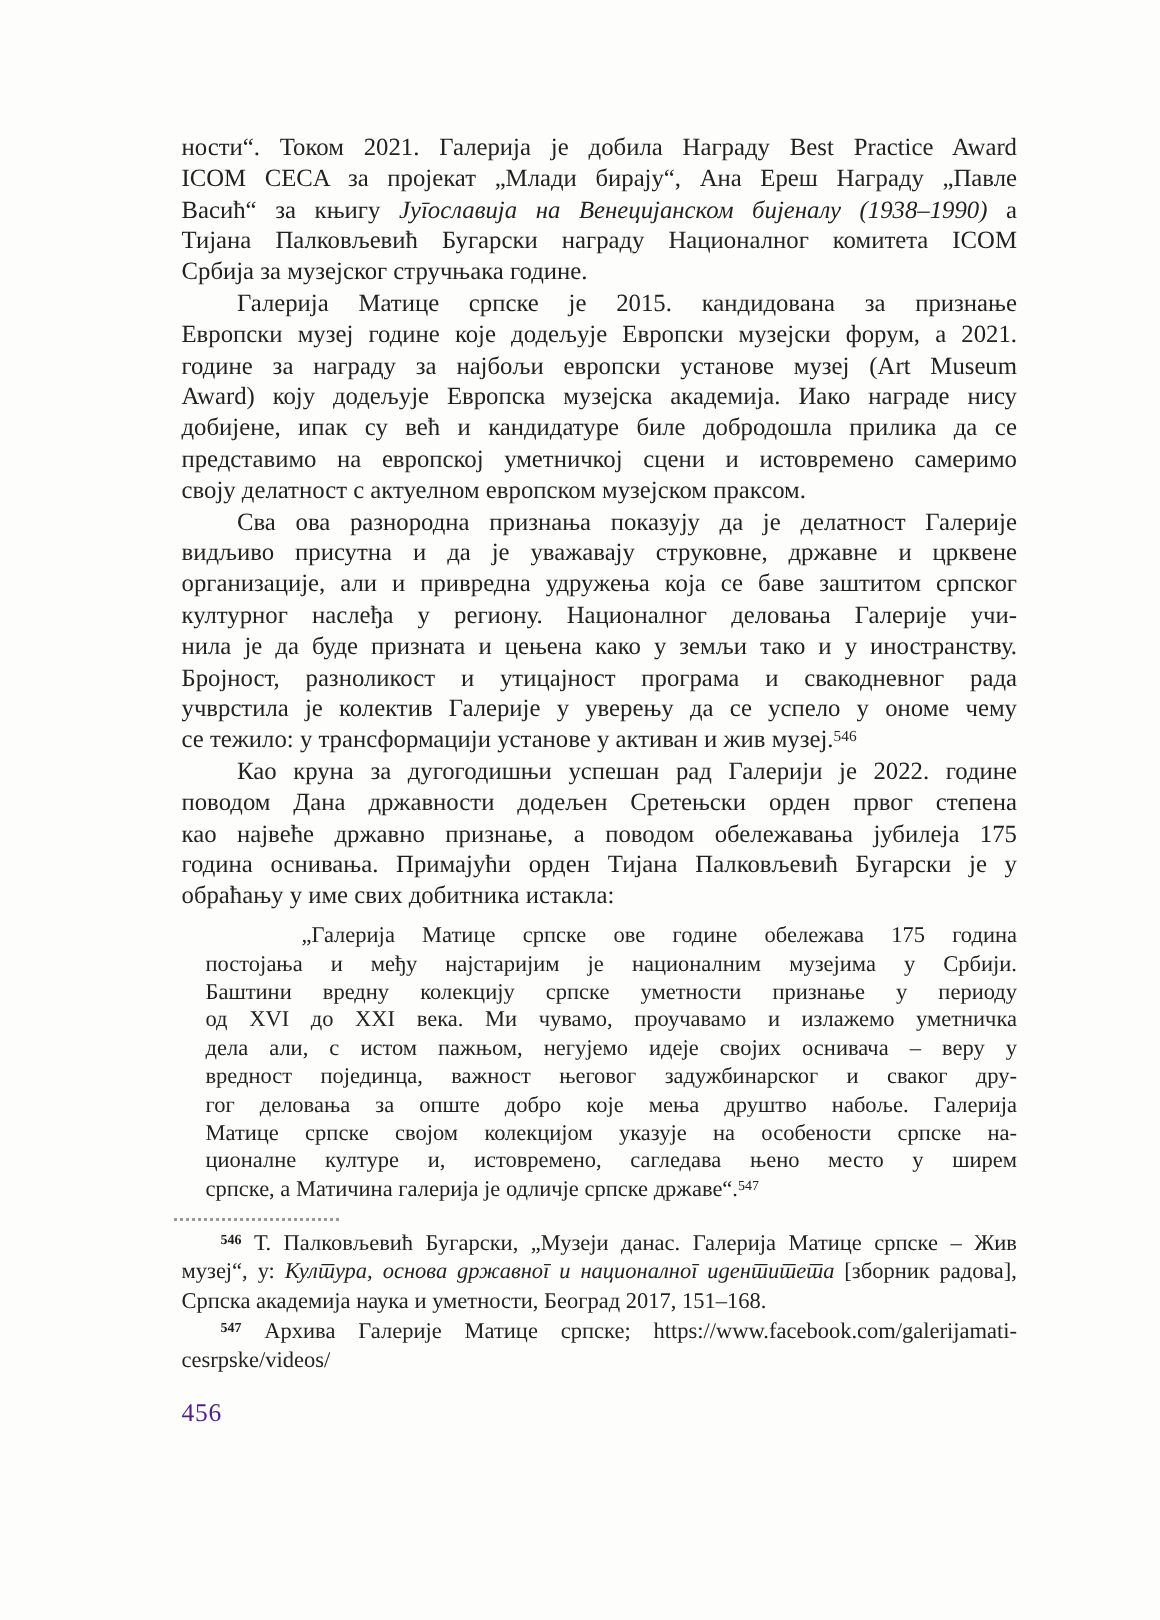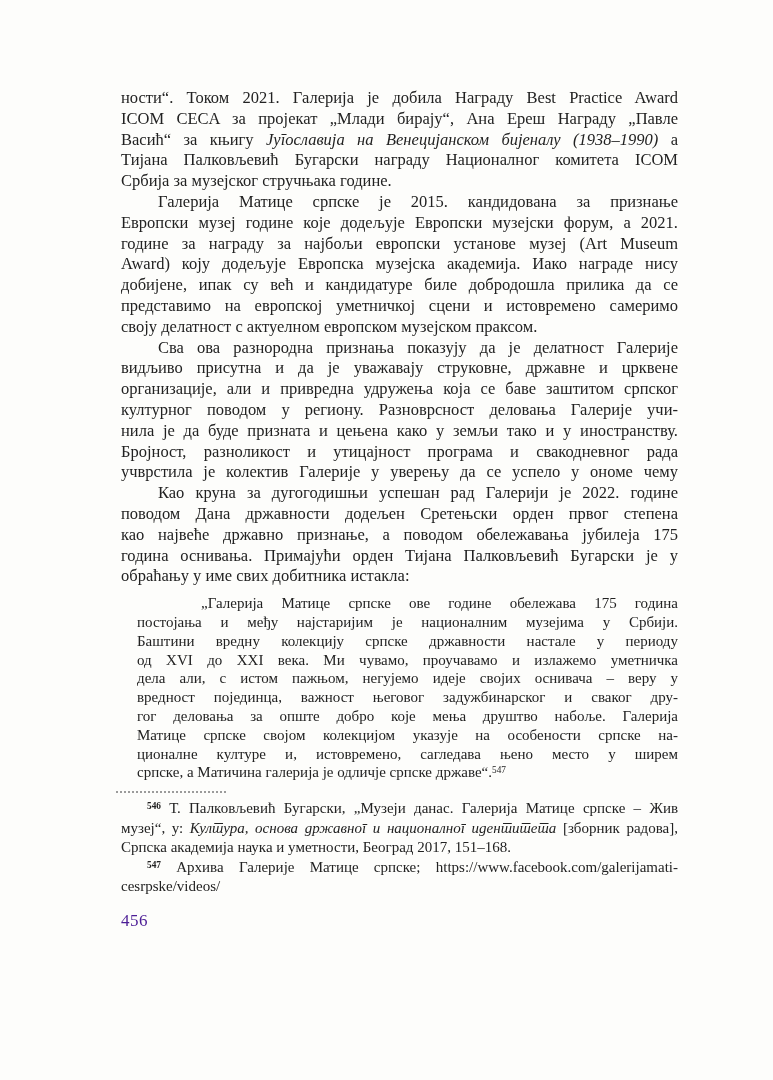--- a/index.html
+++ b/index.html
@@ -50,37 +50,38 @@
           <div class="line just">године за награду за најбољи европски установе музеј (Art Museum</div>
           <div class="line just">Award) коју додељује Европска музејска академија. Иако награде нису</div>
           <div class="line just">добијене, ипак су већ и кандидатуре биле добродошла прилика да се</div>
           <div class="line just">представимо на европској уметничкој сцени и истовремено самеримо</div>
           <div class="line">своју делатност с актуелном европском музејском праксом.</div>
         </div>
         <div class="para">
           <div class="line just pind">Сва ова разнородна признања показују да је делатност Галерије</div>
           <div class="line just">видљиво присутна и да је уважавају струковне, државне и црквене</div>
           <div class="line just">организације, али и привредна удружења која се баве заштитом српског</div>
-          <div class="line just">културног поводом у региону. Разноврсност деловања Галерије учи-</div>
+          <div class="line just">културног наслеђа у региону. Националног деловања Галерије учи-</div>
           <div class="line just">нила је да буде призната и цењена како у земљи тако и у иностранству.</div>
           <div class="line just">Бројност, разноликост и утицајност програма и свакодневног рада</div>
           <div class="line just">учврстила је колектив Галерије у уверењу да се успело у ономе чему</div>
+          <div class="line">се тежило: у трансформацији установе у активан и жив музеј.<sup>546</sup></div>
         </div>
         <div class="para">
           <div class="line just pind">Као круна за дугогодишњи успешан рад Галерији је 2022. године</div>
           <div class="line just">поводом Дана државности додељен Сретењски орден првог степена</div>
           <div class="line just">као највеће државно признање, а поводом обележавања јубилеја 175</div>
           <div class="line just">година оснивања. Примајући орден Тијана Палковљевић Бугарски је у</div>
           <div class="line">обраћању у име свих добитника истакла:</div>
         </div>
       </div>
     <div id="quote" class="bquote">
         <div class="line just qind">„Галерија Матице српске ове године обележава 175 година</div>
         <div class="line just">постојања и међу најстаријим је националним музејима у Србији.</div>
-        <div class="line just">Баштини вредну колекцију српске државности настале у периоду</div>
+        <div class="line just">Баштини вредну колекцију српске уметности признање у периоду</div>
         <div class="line just">од XVI до XXI века. Ми чувамо, проучавамо и излажемо уметничка</div>
         <div class="line just">дела али, с истом пажњом, негујемо идеје својих оснивача – веру у</div>
         <div class="line just">вредност појединца, важност његовог задужбинарског и сваког дру-</div>
         <div class="line just">гог деловања за опште добро које мења друштво набоље. Галерија</div>
         <div class="line just">Матице српске својом колекцијом указује на особености српске на-</div>
         <div class="line just">ционалне културе и, истовремено, сагледава њено место у ширем</div>
         <div class="line">српске, а Матичина галерија је одличје српске државе“.<sup>547</sup></div>
       </div>
     <div class="fn-sep"></div>
     <div id="footnotes" class="fns">

